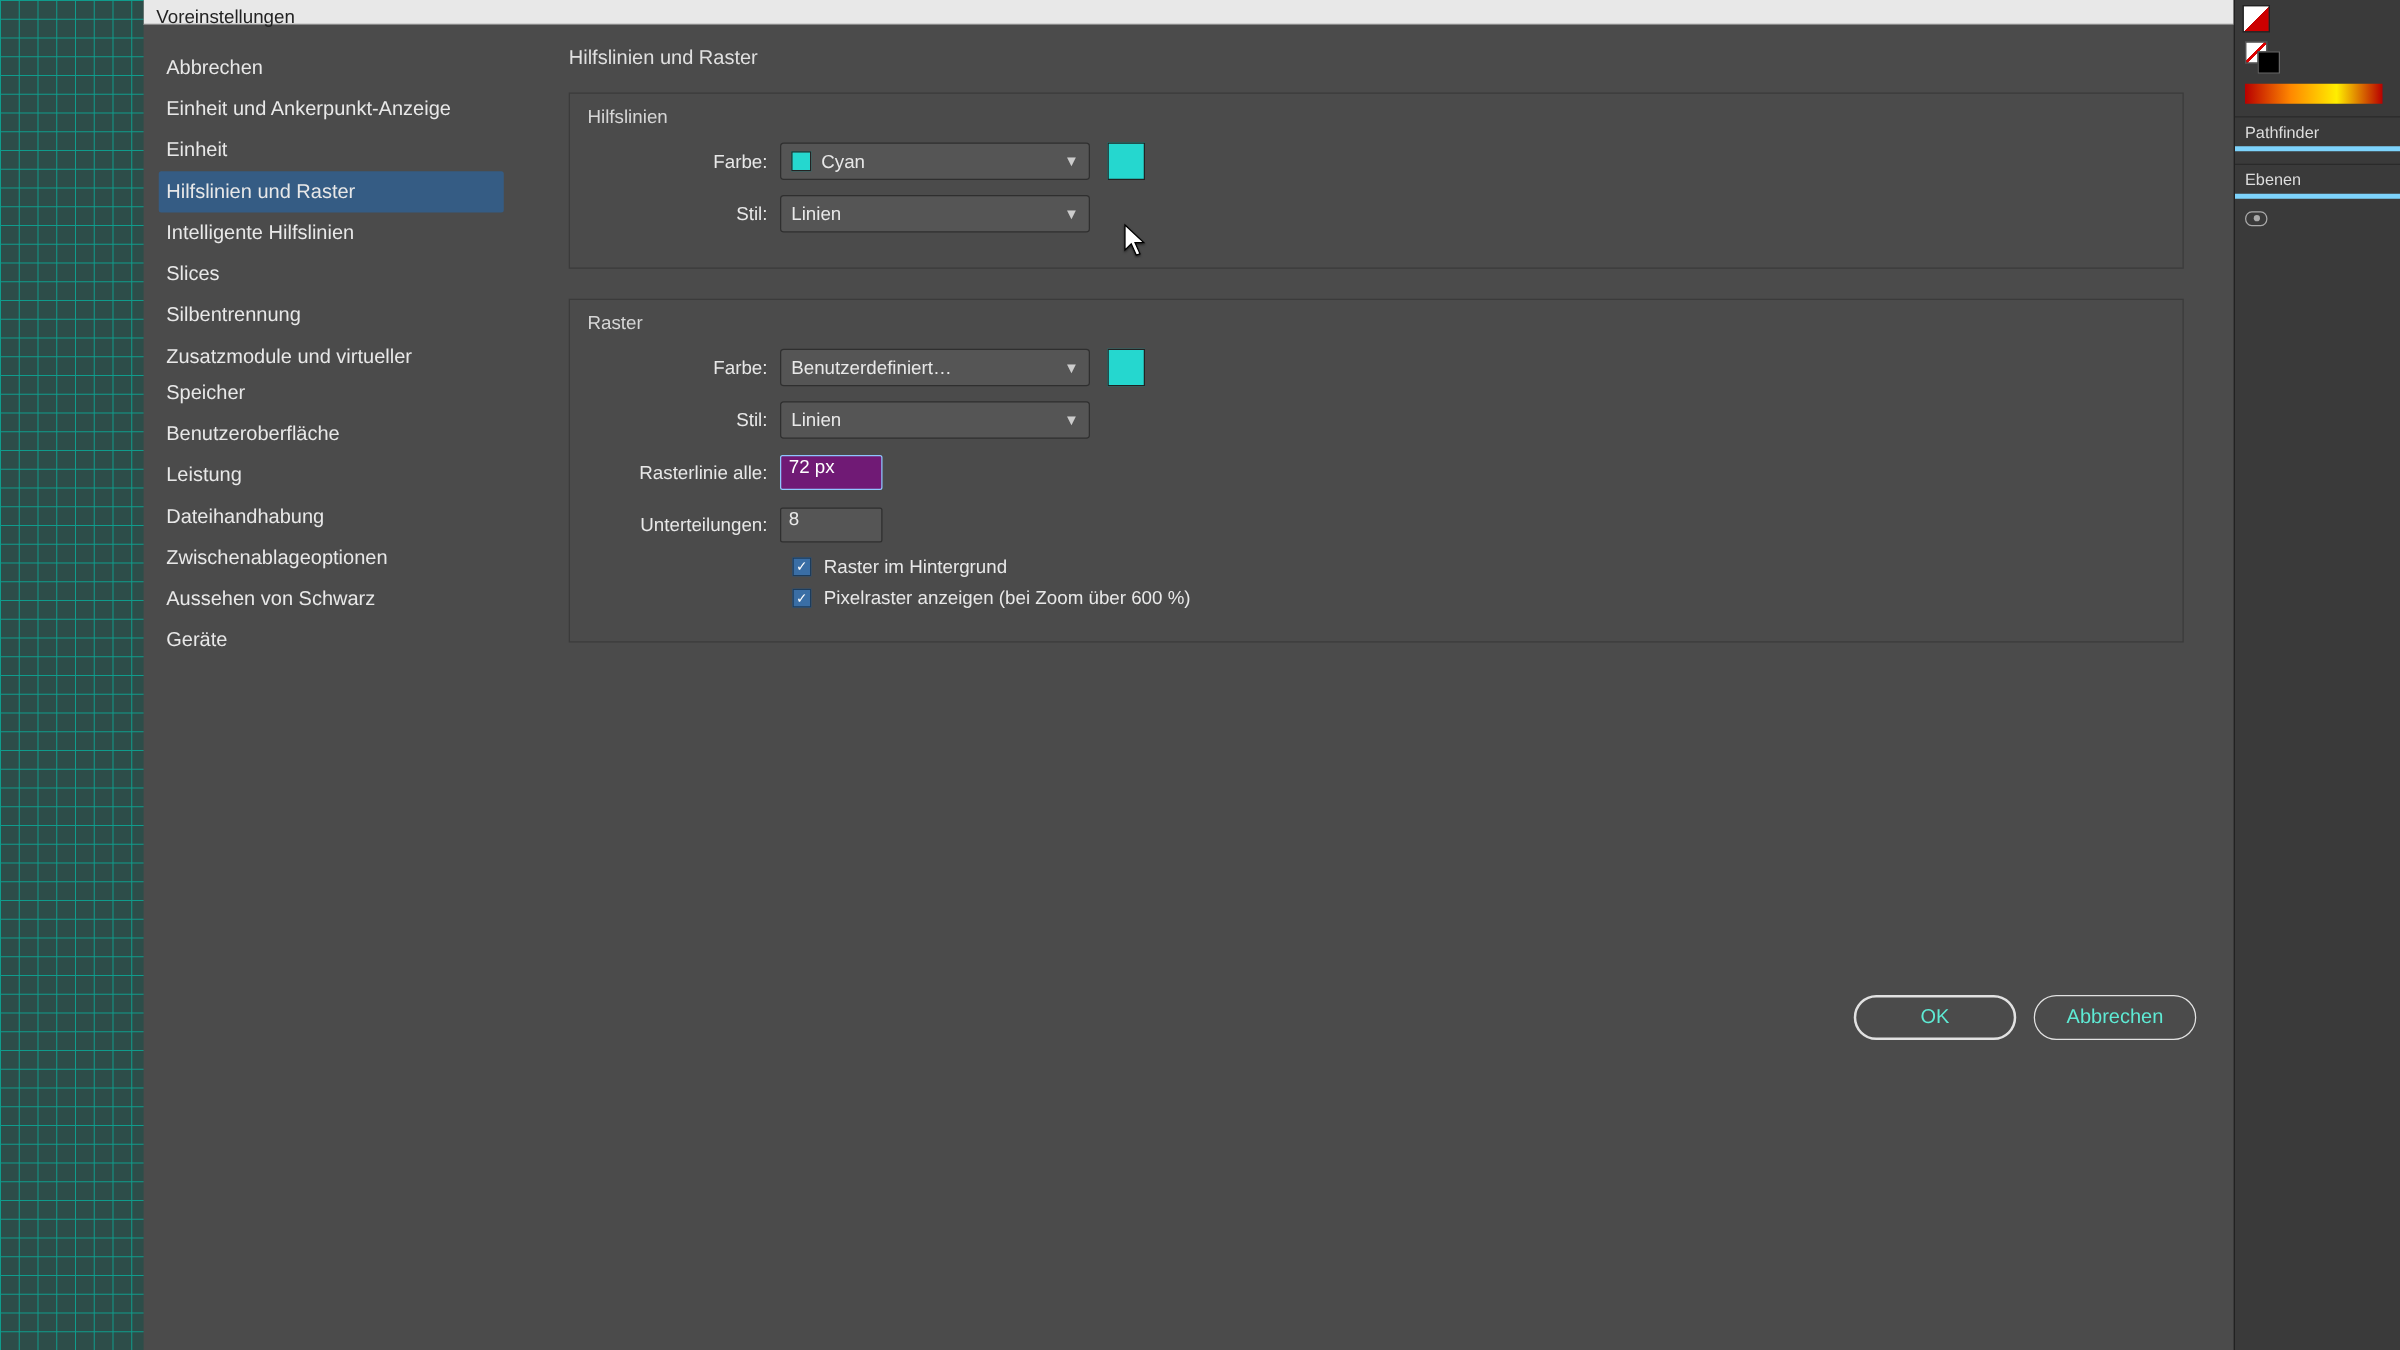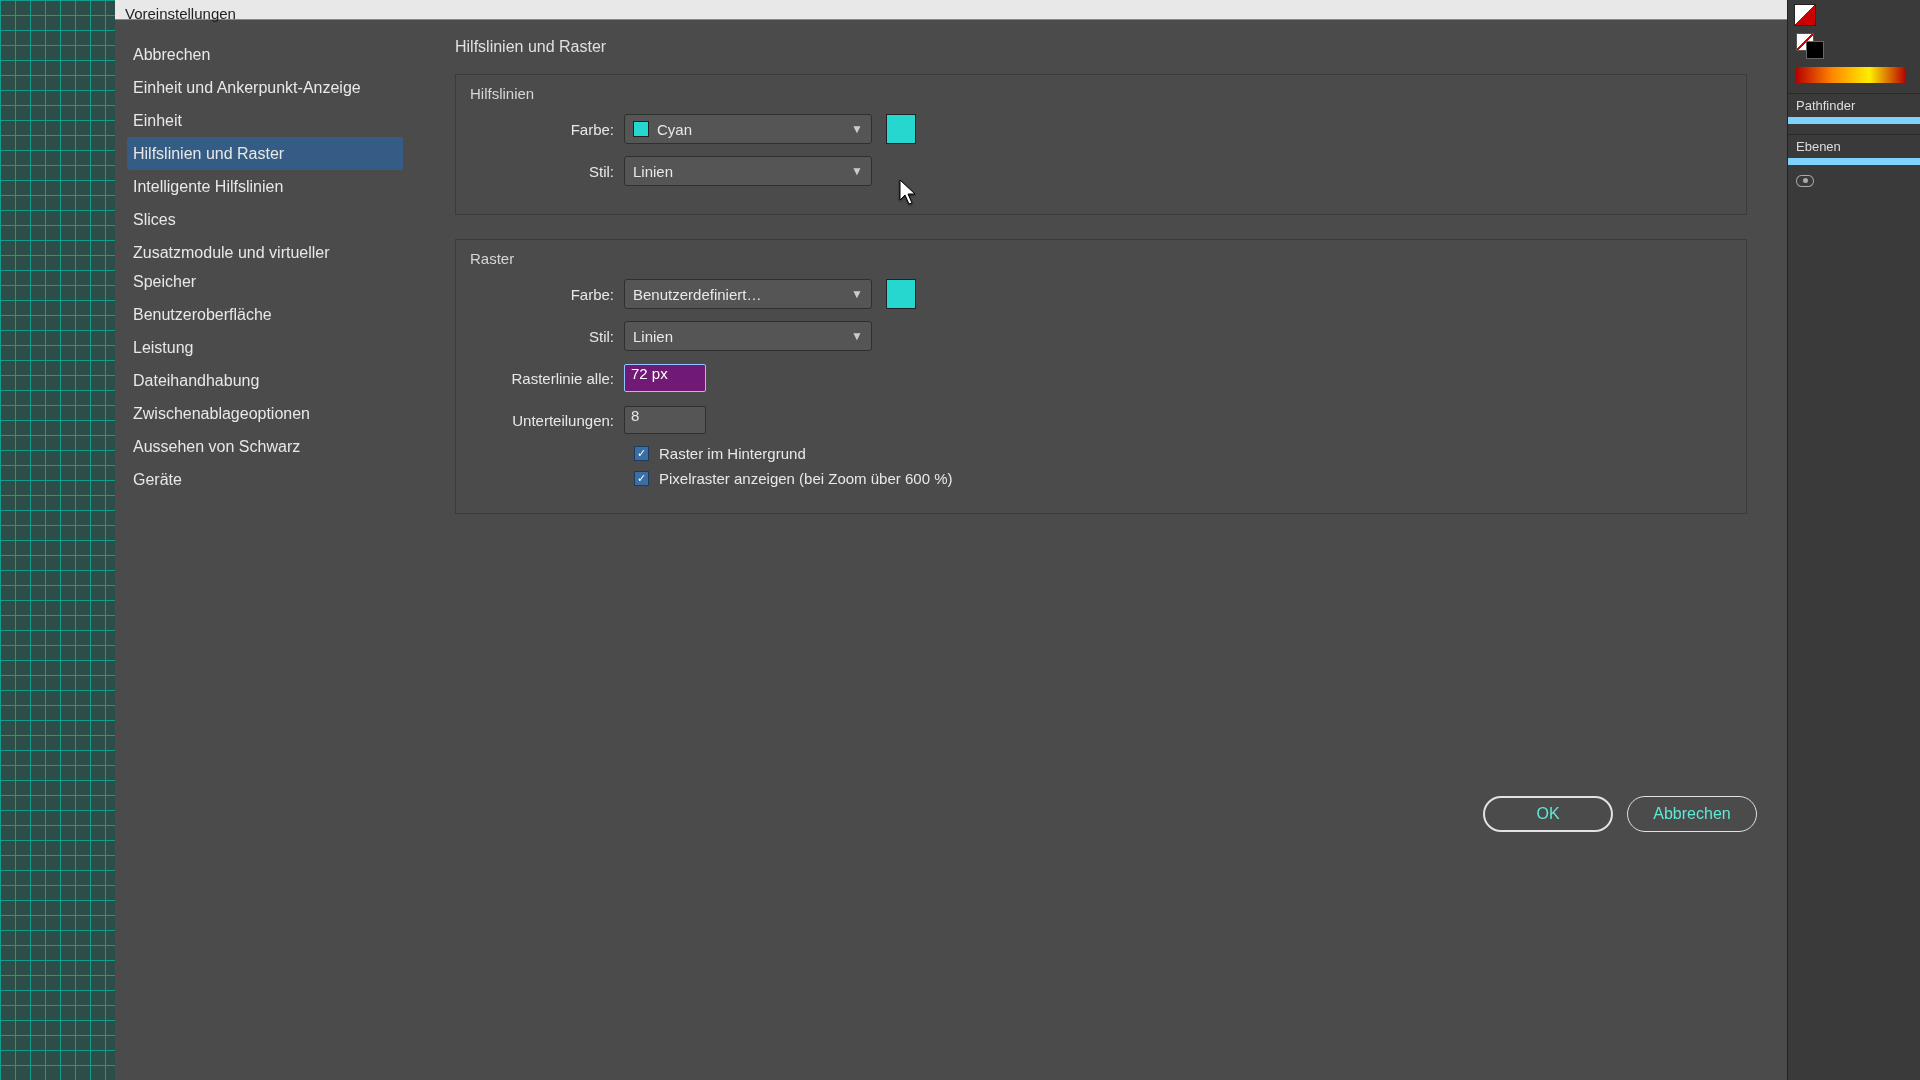--- a/index.html
+++ b/index.html
@@ -76,21 +76,21 @@
   background: transparent; color: #5eead4; font-size: 16px; cursor: pointer;
   display: inline-flex; align-items: center; justify-content: center;
 }
 .btn.primary { border-width: 2px; }
 .right-dock {
   position: absolute; right: 0; top: 0; width: 133px; height: 1080px;
   background: #3a3a3a; border-left: 1px solid #222; font-size: 13px; color: #ddd;
 }
 .right-dock .icon-block { margin: 4px 6px; }
 .right-dock .mini { width: 22px; height: 22px; display: inline-block; }
-.panel-label { padding: 4px 8px; border-top: 1px solid #2a2a2a; border-bottom: 7px solid #7dd3fc; margin-top: 10px; }
+.panel-label { padding: 4px 8px; border-top: 1px solid #2a2a2a; border-bottom: 4px solid #7dd3fc; margin-top: 10px; }
 .eye { margin: 10px 8px; width: 18px; height: 12px; border: 1px solid #aaa; border-radius: 60% / 100%; position: relative; }
 .eye::after { content: ""; position: absolute; left: 6px; top: 2px; width: 5px; height: 5px; background: #aaa; border-radius: 50%; }
 .gradient-bar { margin: 6px 8px; height: 16px; width: 110px;
   background: linear-gradient(90deg, #b80000, #ff8800, #ffee00, #b80000); }
 .fillstroke { position: relative; width: 30px; height: 28px; margin: 4px 8px; }
 .fillstroke .fill { position: absolute; left: 0; top: 0; width: 18px; height: 18px; background: #fff; border: 1px solid #555; }
 .fillstroke .fill::after { content: ""; position: absolute; left: -2px; top: -2px; right: -2px; bottom: -2px; border: 0; }
 .fillstroke .fill.diag { background: linear-gradient(135deg, #fff 45%, #d00 45%, #d00 55%, #fff 55%); }
 .fillstroke .stroke { position: absolute; left: 10px; top: 8px; width: 18px; height: 18px; background: #000; border: 1px solid #666; }
 .cursor {
@@ -108,20 +108,21 @@
 
   <div class="dialog-body">
 
     <div class="sidebar">
       <div class="sidebar-item">Abbrechen</div>
       <div class="sidebar-item">Einheit und Ankerpunkt-Anzeige</div>
       <div class="sidebar-item">Einheit</div>
       <div class="sidebar-item selected">Hilfslinien und Raster</div>
       <div class="sidebar-item">Intelligente Hilfslinien</div>
       <div class="sidebar-item">Slices</div>
+      <div class="sidebar-item">Silbentrennung</div>
       <div class="sidebar-item">Zusatzmodule und virtueller Speicher</div>
       <div class="sidebar-item">Benutzeroberfläche</div>
       <div class="sidebar-item">Leistung</div>
       <div class="sidebar-item">Dateihandhabung</div>
       <div class="sidebar-item">Zwischenablageoptionen</div>
       <div class="sidebar-item">Aussehen von Schwarz</div>
       <div class="sidebar-item">Geräte</div>
     </div>
 
     <div class="content">

